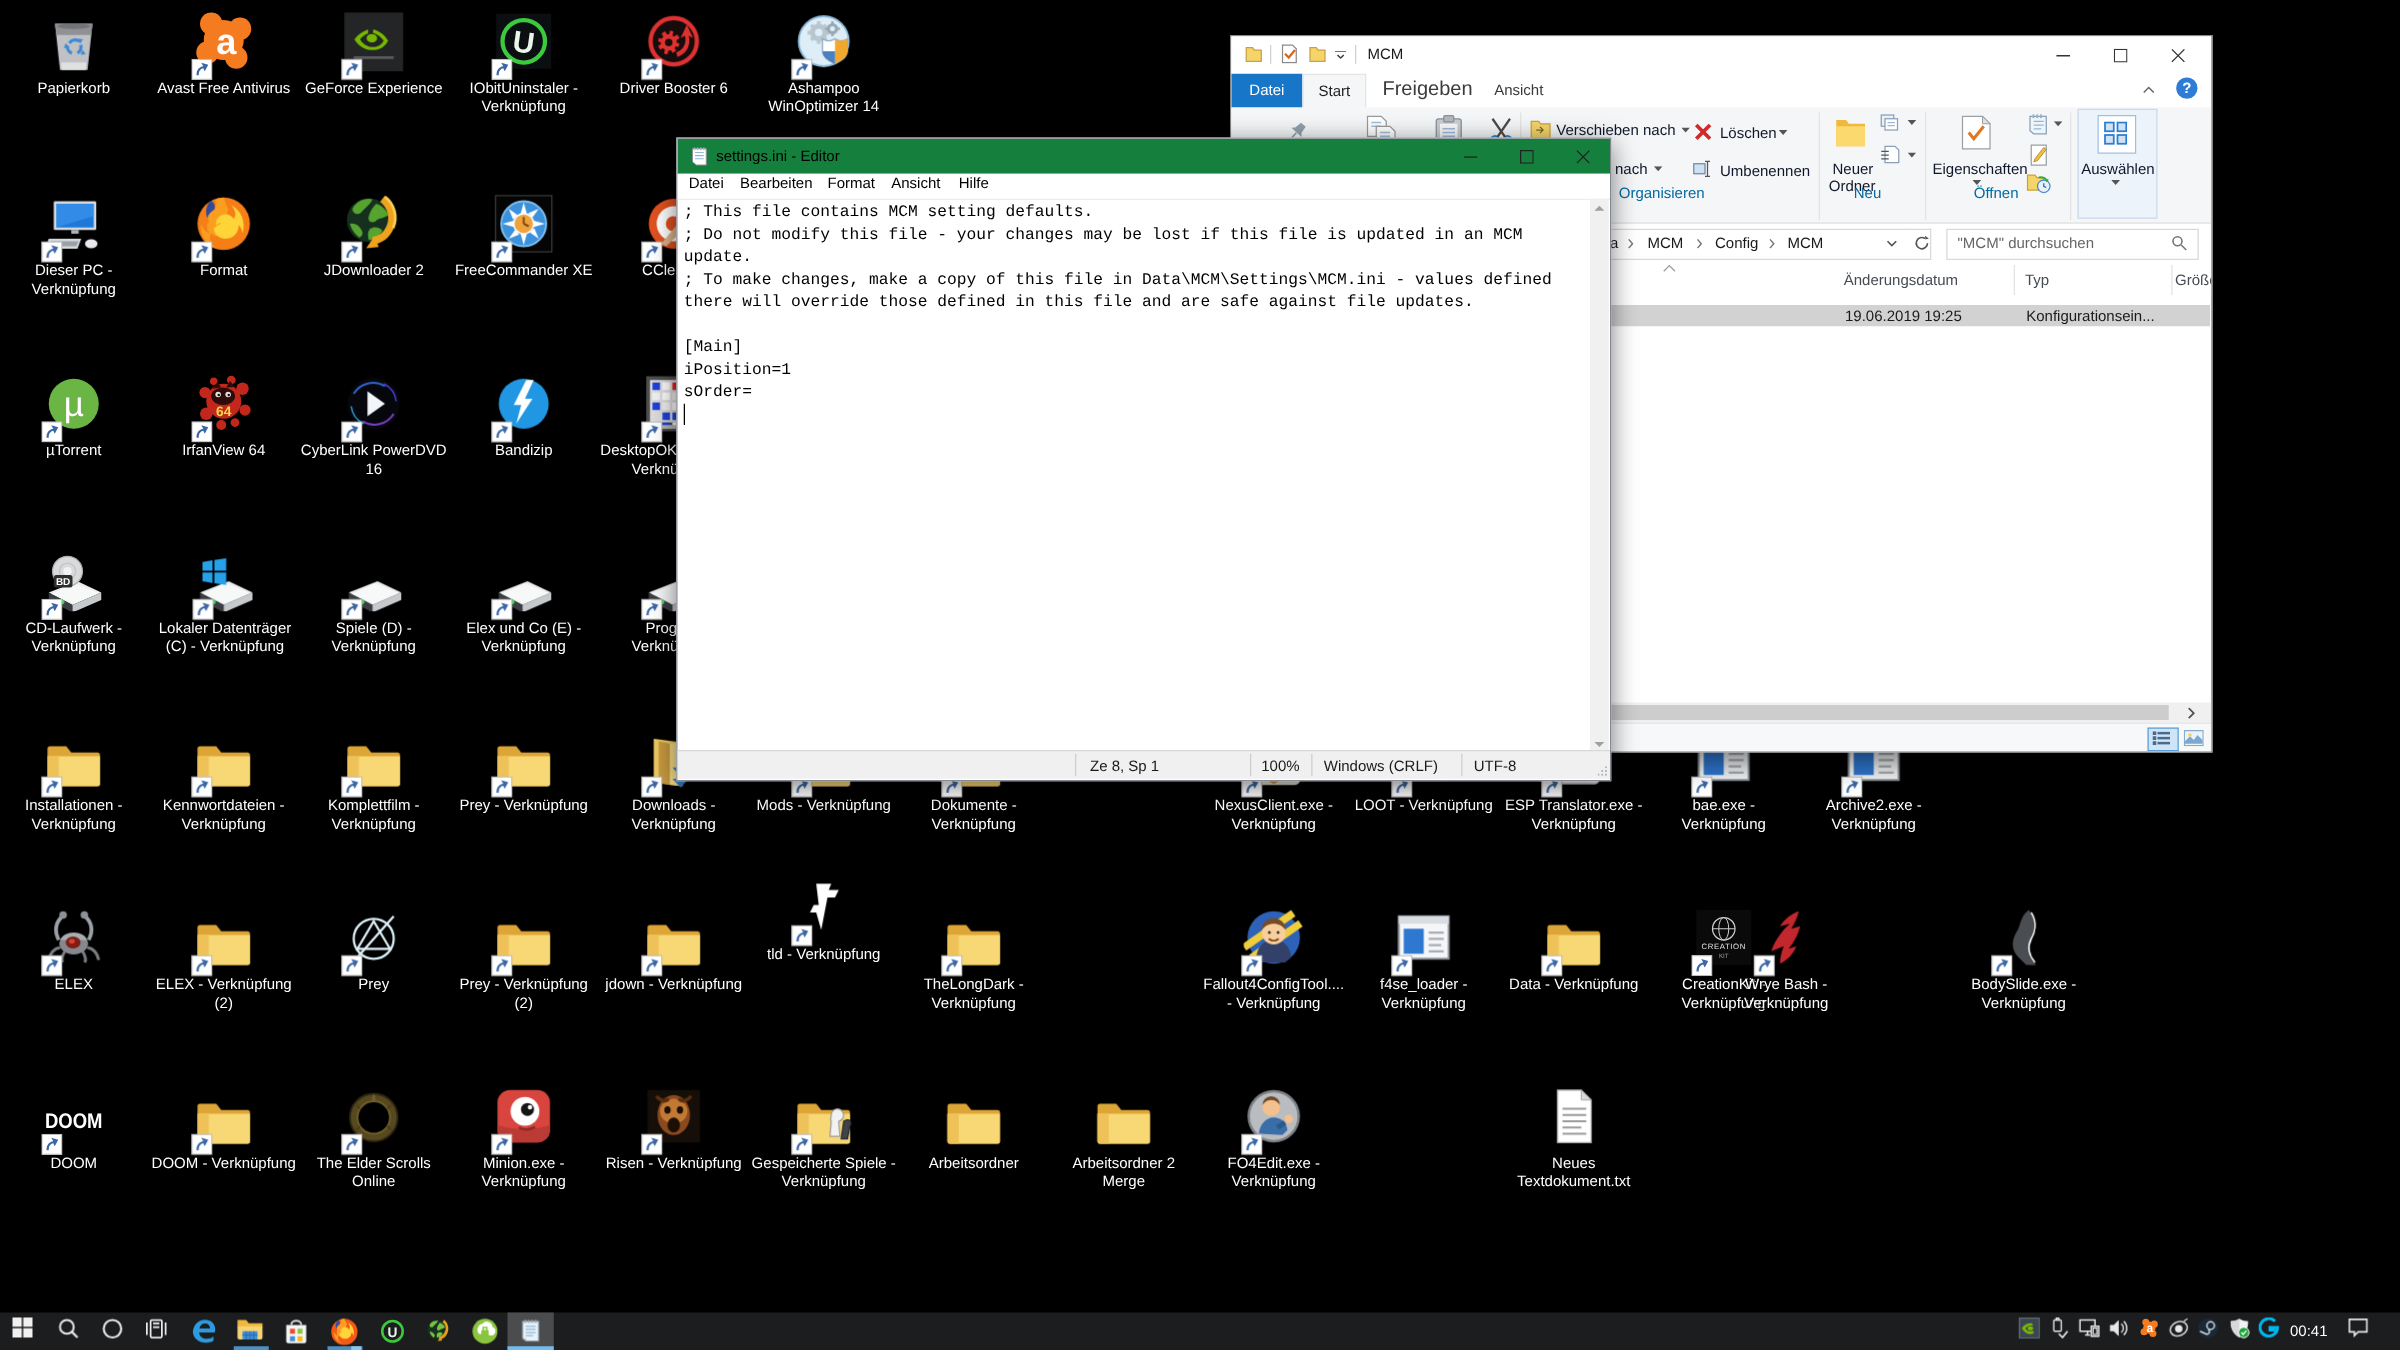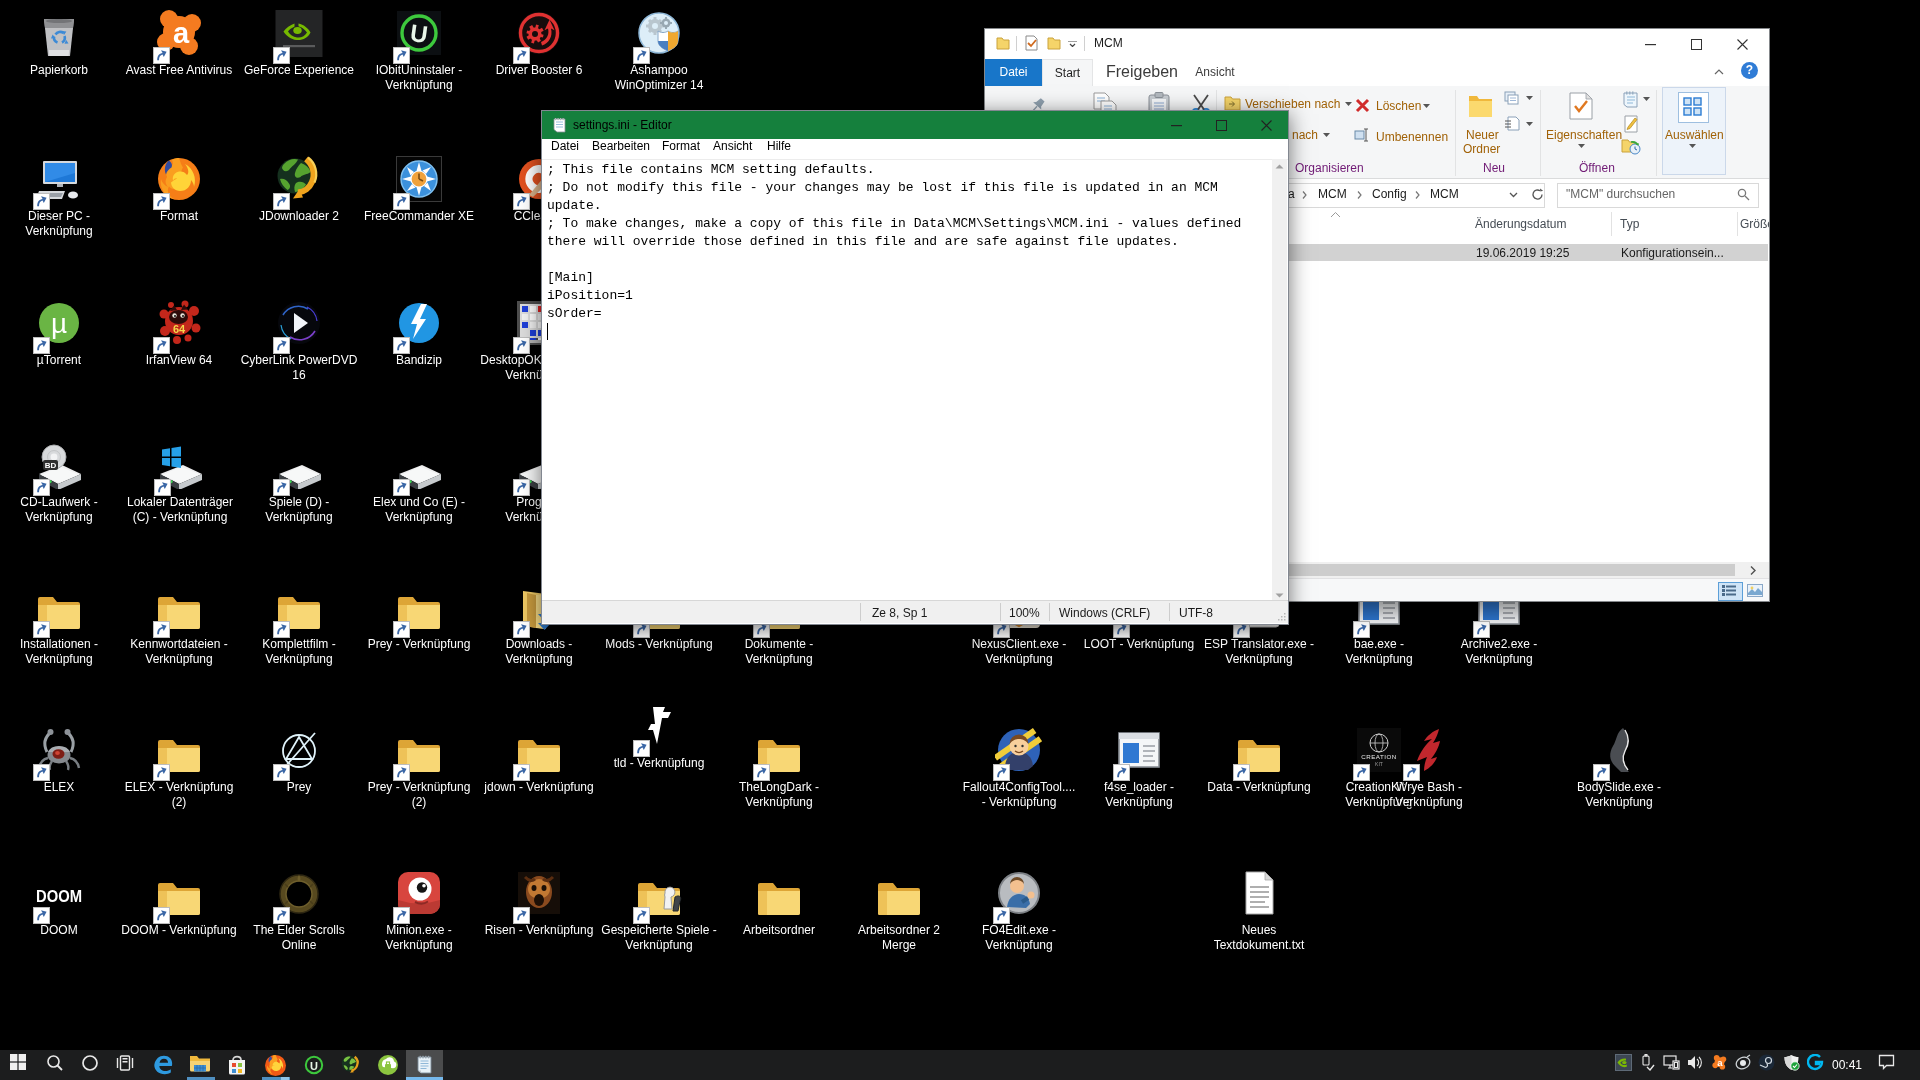--- a/index.html
+++ b/index.html
@@ -15,23 +15,23 @@
 .ex-addr{position:absolute;left:0;top:150px;width:784px;height:31px;background:#fff}
 .ex-heads{position:absolute;left:0;top:181px;width:784px;height:26px;background:#fff;font-size:12px;color:#454c54}
 .hd{position:absolute;top:7px}
 .vsep3{position:absolute;top:2px;height:24px;width:1px;background:#e2e2e2}
 .ex-row{position:absolute;left:1px;top:215px;width:782px;height:17px;background:#d2d2d2;font-size:12px;color:#1a1a1a}
 .ex-hscroll{position:absolute;left:0;top:533px;width:784px;height:16px;background:#f0f0f0}
 .ex-status{position:absolute;left:0;top:549px;width:784px;height:23px;background:#f7f8f9;border-top:1px solid #e1e1e3}
 .vsep{position:absolute;width:1px;background:#d0d0d0}
 .vsep2{position:absolute;width:1px;background:#e2e3e4}
 .cap{position:absolute}
-.rtext{position:absolute;font-size:12px;color:#a16207;white-space:nowrap}
+.rtext{position:absolute;font-size:12px;color:#0f172a;white-space:nowrap}
 .caret{position:absolute}
-.glabel{position:absolute;top:75px;font-size:12px;color:#701a75}
+.glabel{position:absolute;top:61px;font-size:12px;color:#0369a1}
 .bc{position:absolute;top:8px;font-size:12px;color:#1a1a1a}
 .bcsep{position:absolute;top:12px}
 #notepad{position:absolute;left:541px;top:110px;width:748px;height:515px;background:#fff;border:1px solid #828790;box-sizing:border-box;overflow:hidden;box-shadow:0 4px 20px rgba(0,0,0,0.55)}
 .np-title{position:absolute;left:0;top:0;width:746px;height:28px;background:#15803d}
 .np-menu{position:absolute;left:0;top:28px;width:746px;height:20px;background:#fff;font-size:12px;color:#000;border-bottom:1px solid #ececec}
 .np-text{position:absolute;left:5px;top:50px;width:720px;font-family:"Liberation Mono",monospace;font-size:13px;line-height:18px;color:#000;white-space:pre}
 #np-caret{position:absolute;left:5px;top:212px;width:1px;height:17px;background:#000}
 .np-vscroll{position:absolute;right:1px;top:48px;width:15px;height:444px;background:#f0f0f0}
 .np-status{position:absolute;left:0;bottom:1px;width:746px;height:22px;background:#f0f0f0;border-top:1px solid #d7d7d7;font-size:12px;color:#1a1a1a}
 .npsep{position:absolute;top:2px;height:18px;width:1px;background:#cdcdcd}

